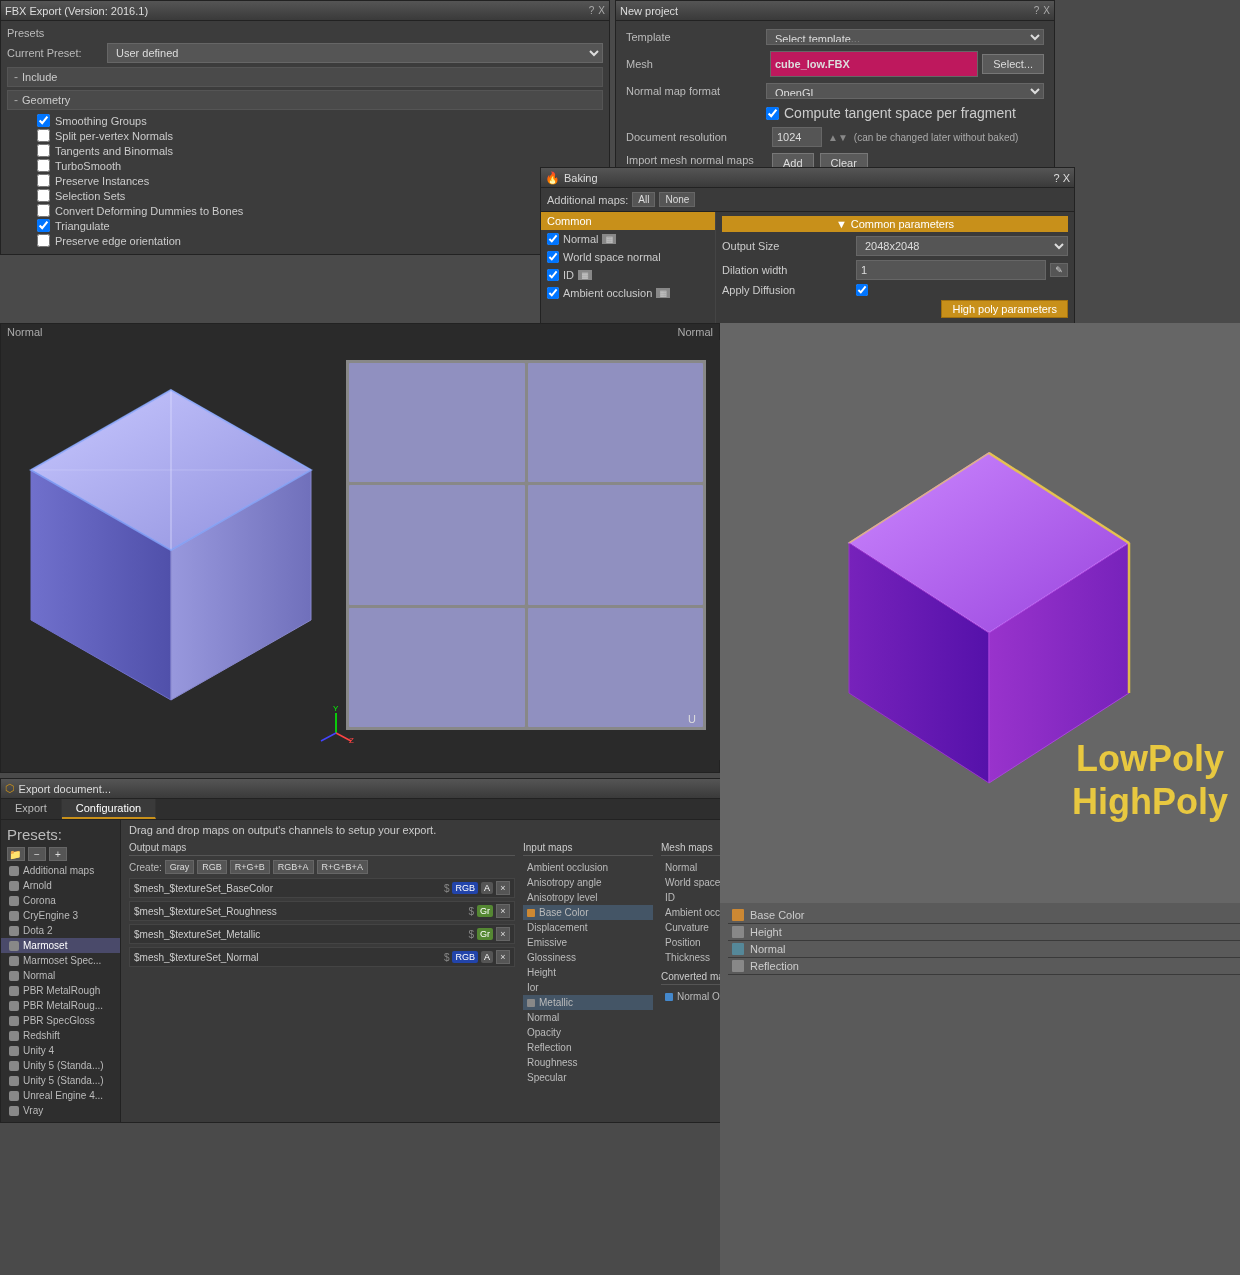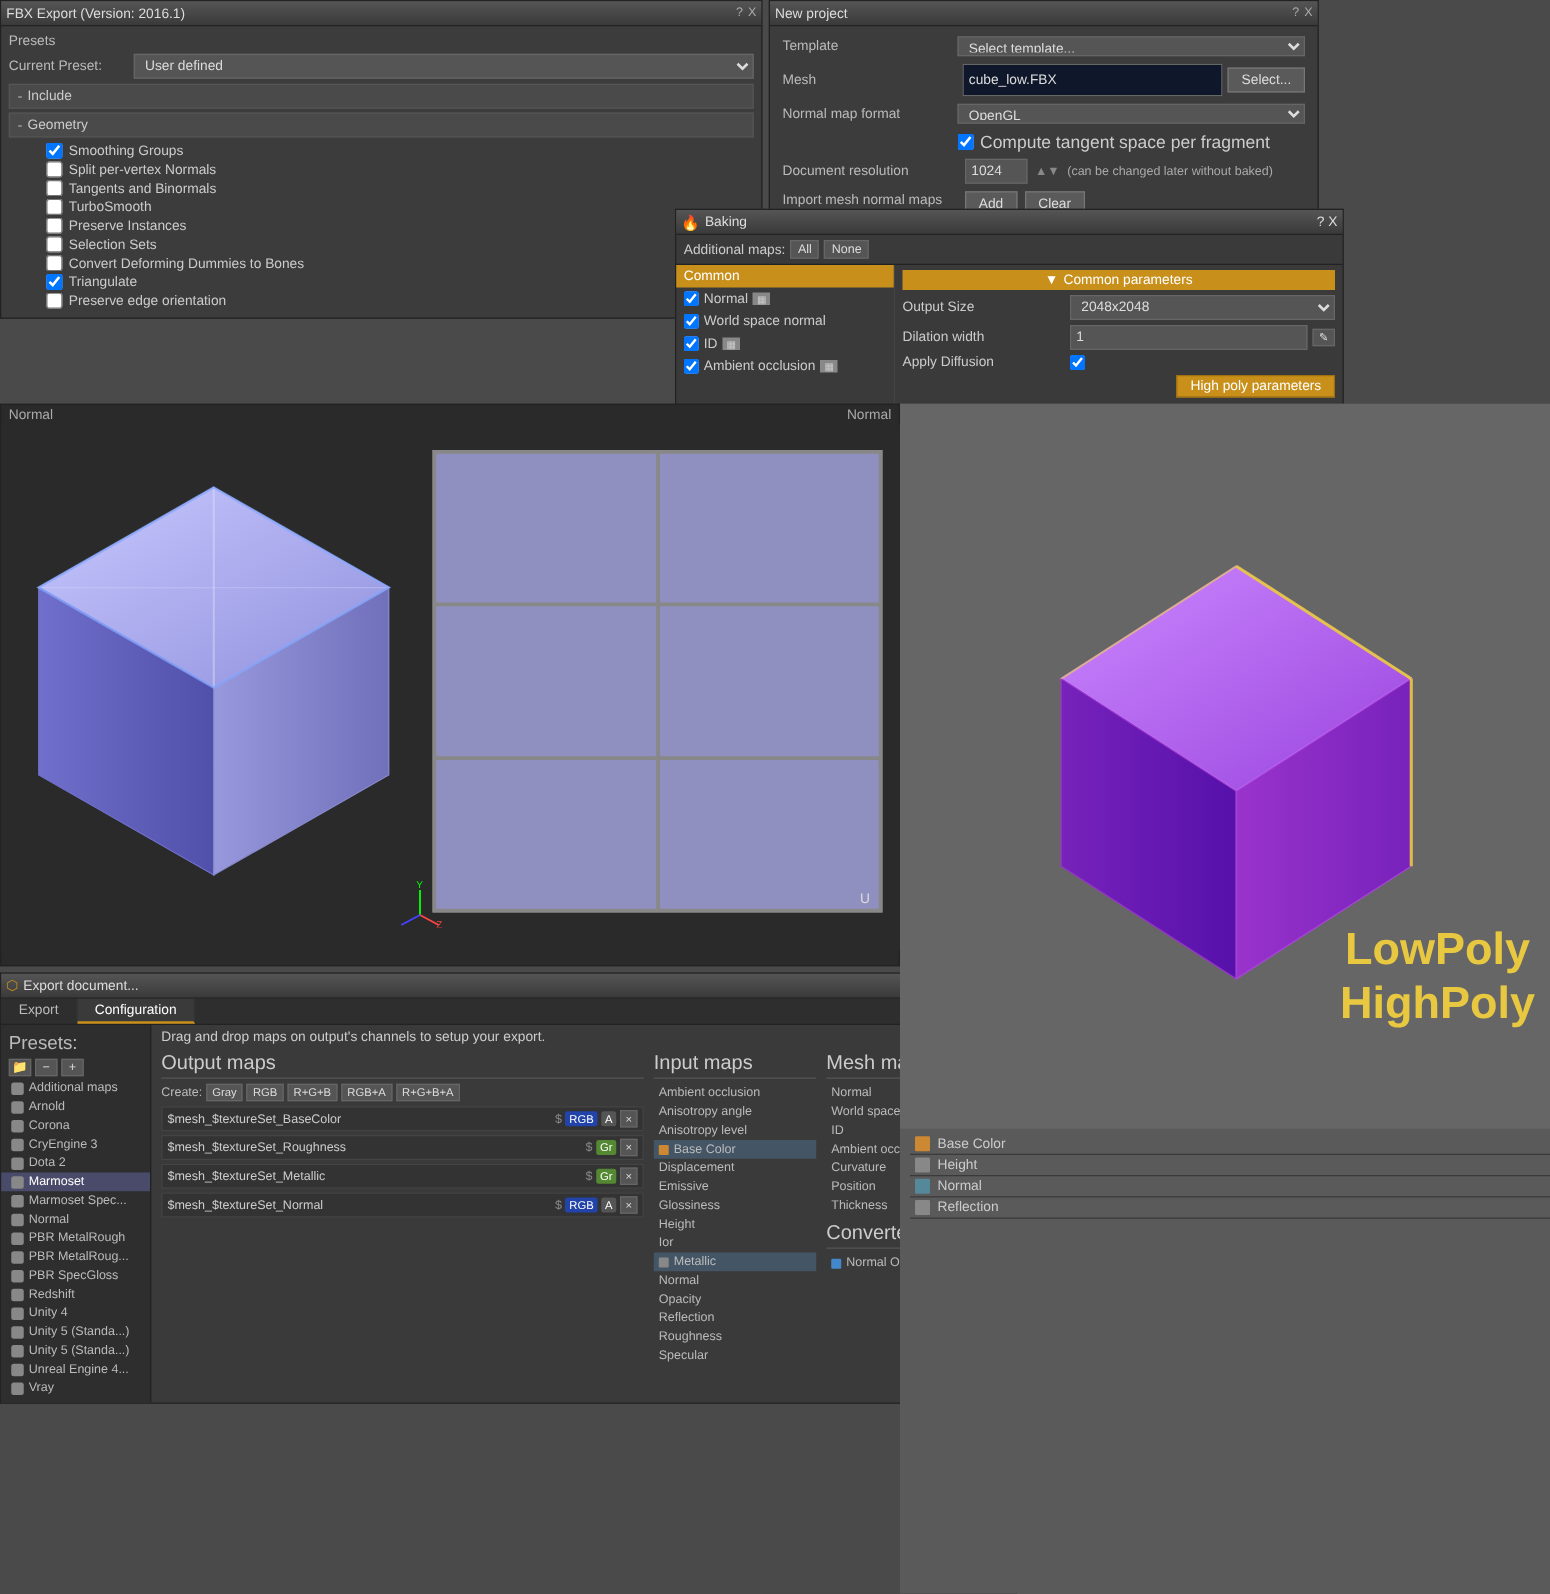--- a/index.html
+++ b/index.html
@@ -91,26 +91,27 @@
       flex: 1;
       background: #555;
       border: 1px solid #666;
       color: #ddd;
       font-size: 11px;
       padding: 2px 4px;
       height: 16px;
     }
     .np-input {
       flex: 1;
-      background: #0f172a;
+      background: #be185d;
       border: 1px solid #666;
       color: #ddd;
       font-size: 11px;
       padding: 12px 4px;
       height: 20px;
+      font-weight: bold;
     }
     .np-btn {
       background: #5a5a5a;
       border: 1px solid #777;
       color: #ddd;
       font-size: 11px;
       padding: 2px 10px;
       cursor: pointer;
       height: 20px;
     }
@@ -376,21 +377,21 @@
     .export-main { flex: 1; padding: 4px 8px; }
     .export-desc {
       font-size: 11px; color: #ccc;
       margin-bottom: 6px;
     }
     .export-maps-section { display: flex; gap: 8px; }
     .output-maps { flex: 1; }
     .input-maps { width: 130px; }
     .mesh-maps { width: 130px; }
     .maps-header {
-      font-size: 16px; color: #ccc;
+      font-size: 10px; color: #ccc;
       margin-bottom: 4px;
       border-bottom: 1px solid #555;
       padding-bottom: 2px;
     }
     .create-row {
       display: flex; align-items: center; gap: 3px;
       margin-bottom: 4px; flex-wrap: wrap;
     }
     .create-label { font-size: 10px; color: #bbb; }
     .create-btn {

